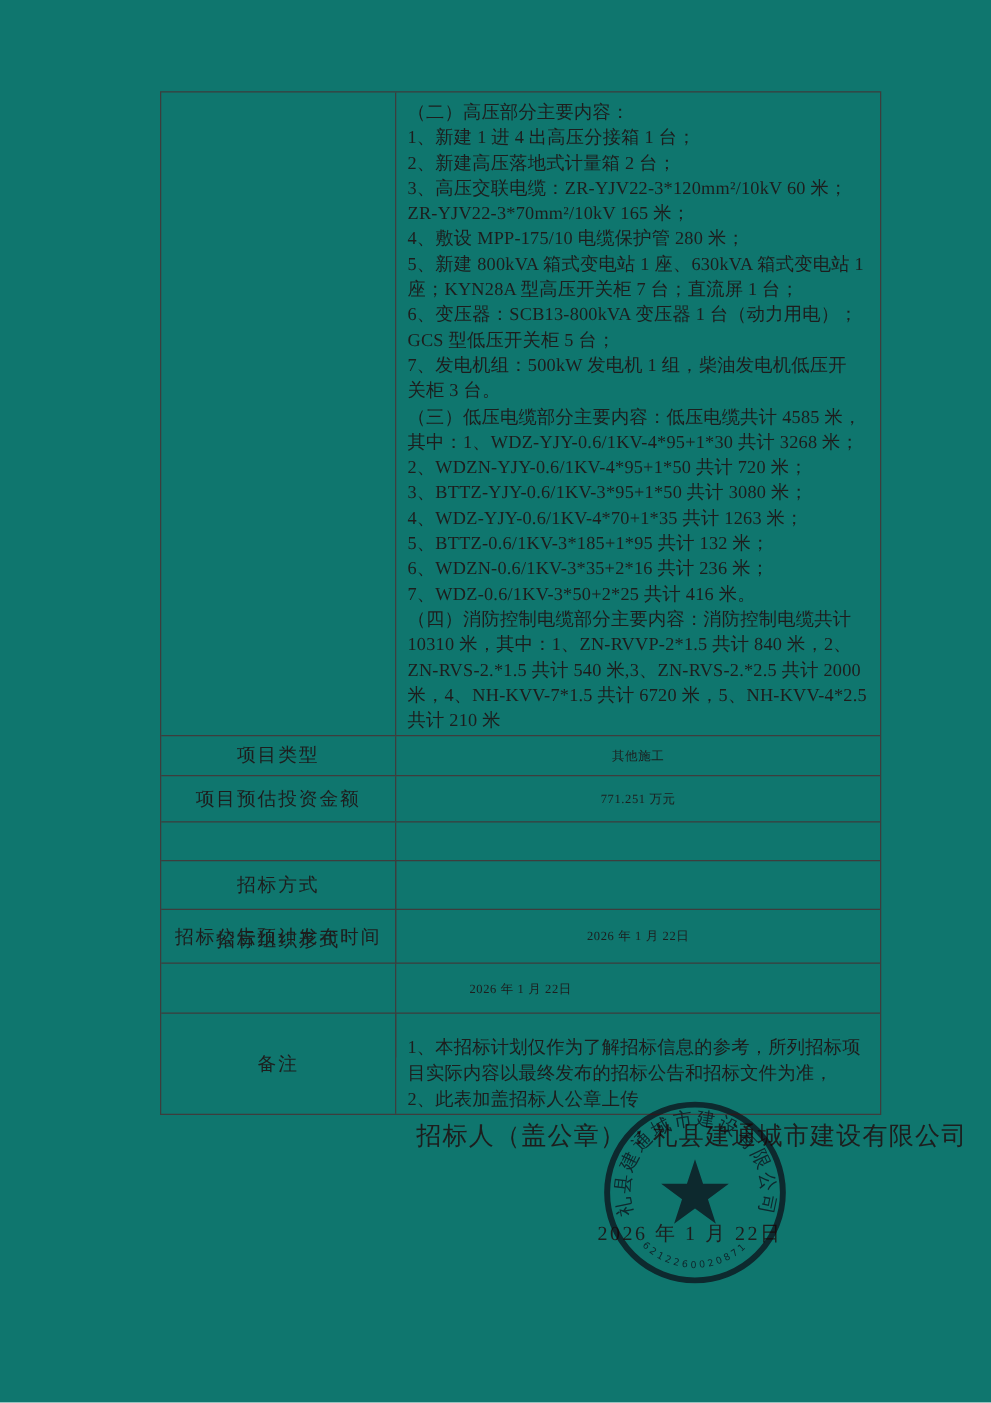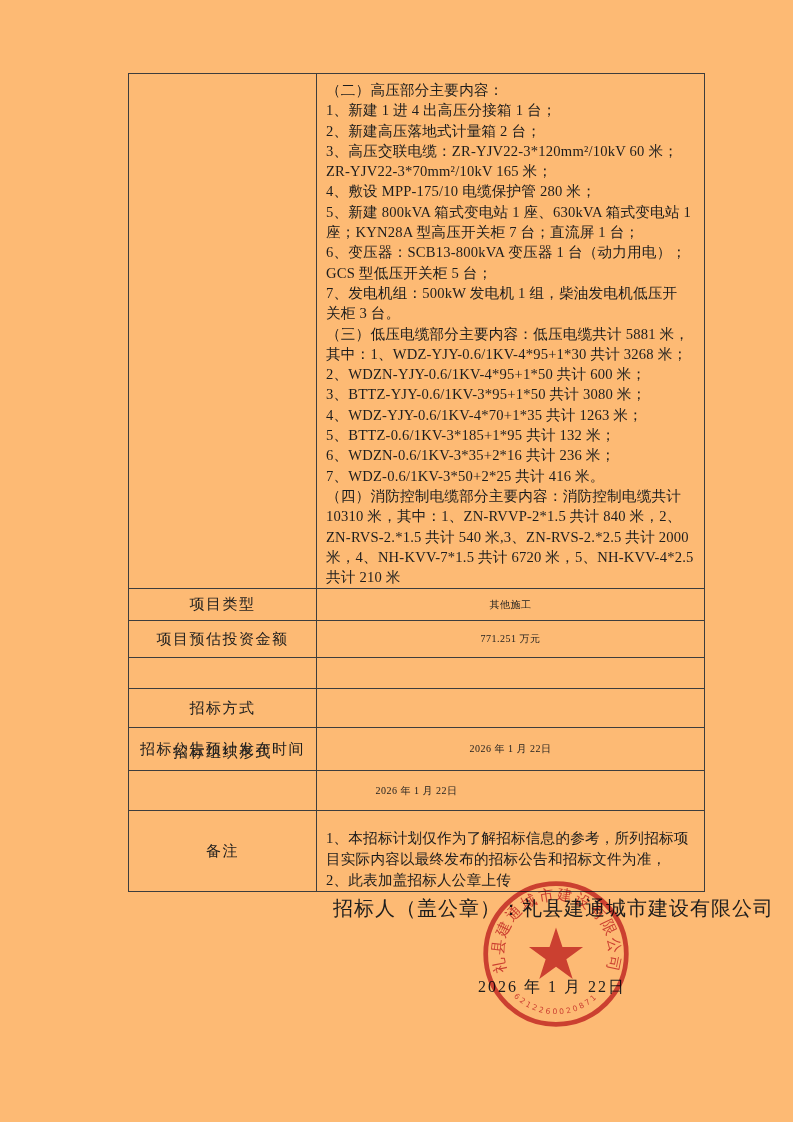--- a/index.html
+++ b/index.html
@@ -2,21 +2,21 @@
 <html><head>
 <meta charset="utf-8">
 <style>
   html,body{margin:0;padding:0;}
   body{
     width:793px;height:1122px;position:relative;
     background:#ffffff;
     font-family:"Liberation Serif","DejaVu Serif",serif;
     color:#1d1d1d;
   }
-  .page{position:absolute;inset:0;background:#fdba74;}
+  .page{position:absolute;inset:0;background:#0f766e;}
   
   .tender-table{
     position:absolute;left:128px;top:73px;width:575px;
     border:1px solid #3d3d3d;
     box-sizing:content-box;
   }
   .t-row{display:flex;border-top:1px solid #3d3d3d;}
   .t-row:first-child{border-top:none;}
   .cell{box-sizing:border-box;overflow:hidden;}
   .label-cell{
@@ -77,23 +77,23 @@
           <div>2、新建高压落地式计量箱 2 台；</div>
           <div>3、高压交联电缆：ZR-YJV22-3*120mm²/10kV  60 米；</div>
           <div>ZR-YJV22-3*70mm²/10kV  165 米；</div>
           <div>4、敷设 MPP-175/10 电缆保护管 280 米；</div>
           <div>5、新建 800kVA 箱式变电站 1 座、630kVA 箱式变电站 1</div>
           <div>座；KYN28A 型高压开关柜 7 台；直流屏 1 台；</div>
           <div>6、变压器：SCB13-800kVA 变压器 1 台（动力用电）；</div>
           <div>GCS 型低压开关柜 5 台；</div>
           <div>7、发电机组：500kW 发电机 1 组，柴油发电机低压开</div>
           <div>关柜 3 台。</div>
-          <div>（三）低压电缆部分主要内容：低压电缆共计 5881 米，</div>
+          <div>（三）低压电缆部分主要内容：低压电缆共计 4585 米，</div>
           <div>其中：1、WDZ-YJY-0.6/1KV-4*95+1*30 共计 3268 米；</div>
-          <div>2、WDZN-YJY-0.6/1KV-4*95+1*50 共计 600 米；</div>
+          <div>2、WDZN-YJY-0.6/1KV-4*95+1*50 共计 720 米；</div>
           <div>3、BTTZ-YJY-0.6/1KV-3*95+1*50 共计 3080 米；</div>
           <div>4、WDZ-YJY-0.6/1KV-4*70+1*35 共计 1263 米；</div>
           <div>5、BTTZ-0.6/1KV-3*185+1*95 共计 132 米；</div>
           <div>6、WDZN-0.6/1KV-3*35+2*16 共计 236 米；</div>
           <div>7、WDZ-0.6/1KV-3*50+2*25 共计 416 米。</div>
           <div>（四）消防控制电缆部分主要内容：消防控制电缆共计</div>
           <div>10310 米，其中：1、ZN-RVVP-2*1.5 共计 840 米，2、</div>
           <div>ZN-RVS-2.*1.5 共计 540 米,3、ZN-RVS-2.*2.5 共计 2000</div>
           <div>米，4、NH-KVV-7*1.5 共计 6720 米，5、NH-KVV-4*2.5</div>
           <div>共计 210 米</div>

